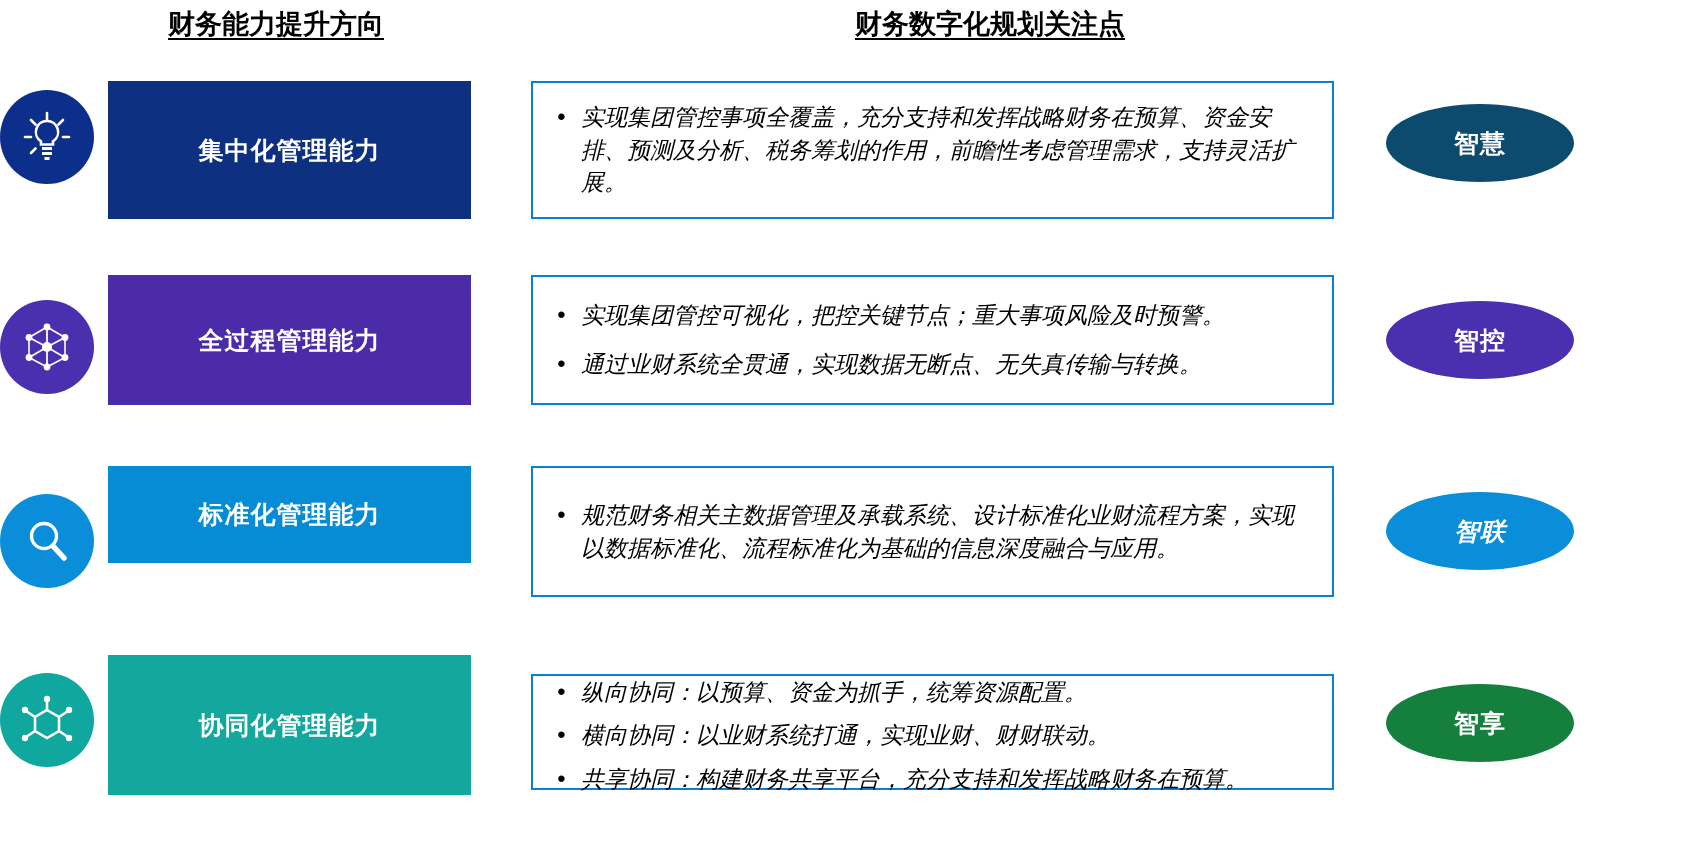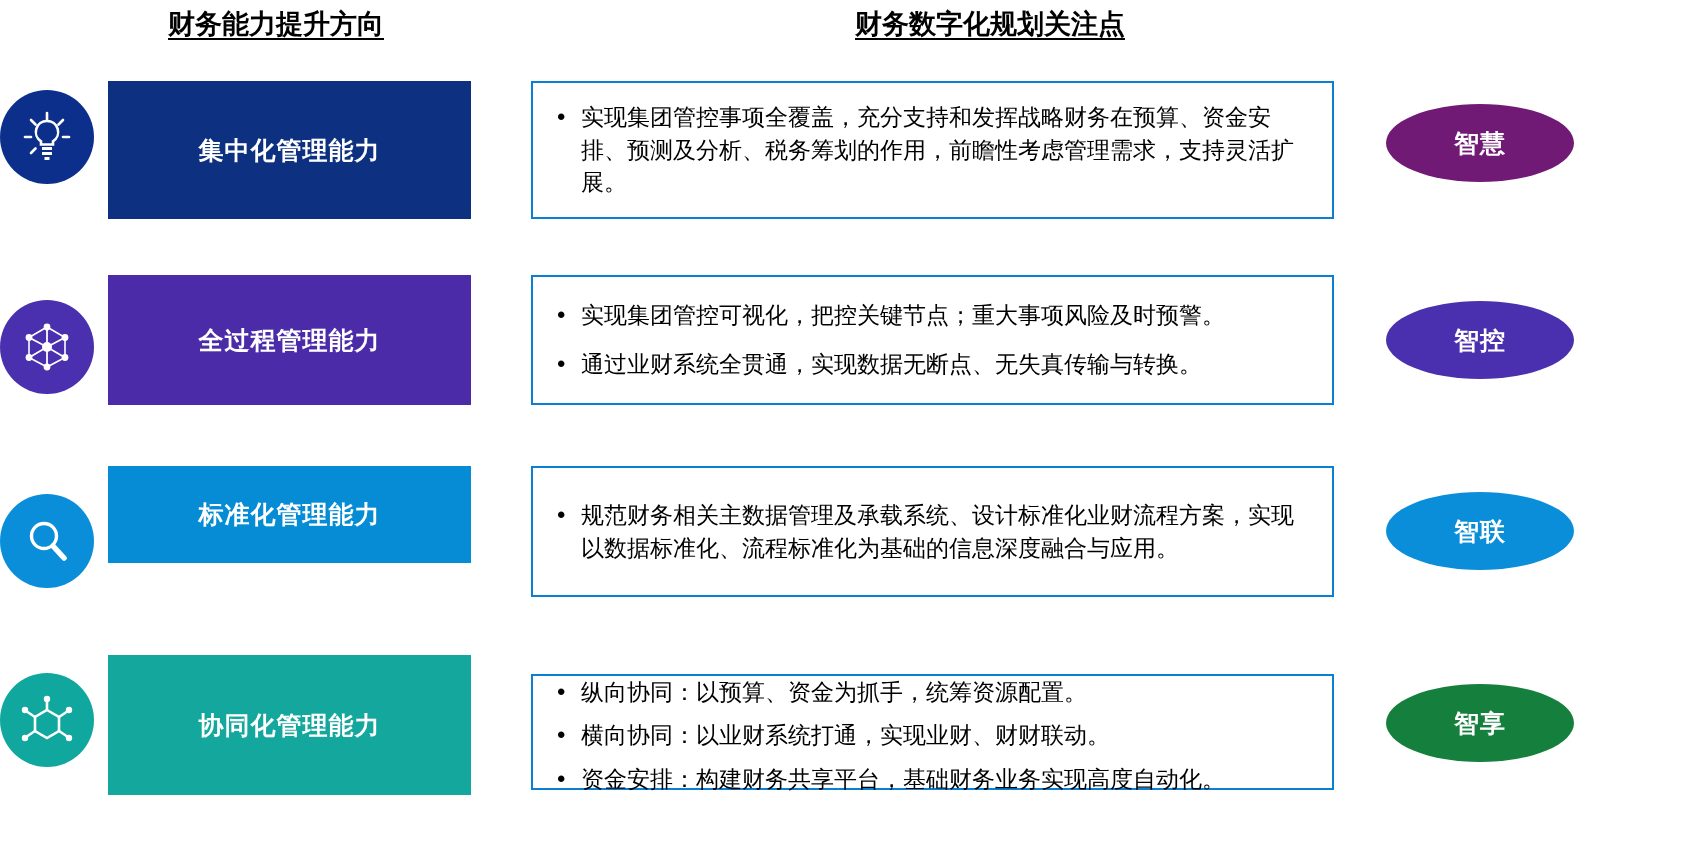--- a/index.html
+++ b/index.html
@@ -79,20 +79,21 @@
     padding: 14px 20px 14px 16px;
     display: flex;
     flex-direction: column;
     justify-content: center;
   }
   .detail-box ul {
     margin: 0;
     padding: 0;
     list-style: none;
     width: 100%;
+    font-style: italic;
   }
   .detail-box li {
     position: relative;
     padding-left: 32px;
     font-size: 23px;
     line-height: 1.42;
     color: #000000;
     margin-bottom: 2px;
   }
   .detail-box li:last-child { margin-bottom: 0; }
@@ -150,21 +151,21 @@
   <div class="cap-box" style="top:0px; height:138px; background:#0d3180;">
     <span>集中化管理能力</span>
   </div>
 
   <div class="detail-box" style="top:0px; height:138px;">
     <ul>
       <li>实现集团管控事项全覆盖，充分支持和发挥战略财务在预算、资金安排、预测及分析、税务筹划的作用，前瞻性考虑管理需求，支持灵活扩展。</li>
     </ul>
   </div>
 
-  <div class="pill" style="top:23px; background:#701a75;">
+  <div class="pill" style="top:23px; background:#0c4a6e;">
     <span>智慧</span>
   </div>
 </div>
 
 <div class="row" id="row-1">
   <div class="icon-wrap" style="left:0px; top:25px; background:#4a2fae;">
     <svg width="54" height="54" viewBox="0 0 54 54" aria-hidden="true">
       <g stroke="#ffffff" stroke-width="1.8" fill="none">
         <line x1="27" y1="27" x2="27" y2="8"></line>
         <line x1="27" y1="27" x2="44" y2="18"></line>
@@ -215,21 +216,21 @@
   <div class="cap-box" style="top:0px; height:97px; background:#068cd4;">
     <span>标准化管理能力</span>
   </div>
 
   <div class="detail-box" style="top:0px; height:131px;">
     <ul>
       <li>规范财务相关主数据管理及承载系统、设计标准化业财流程方案，实现以数据标准化、流程标准化为基础的信息深度融合与应用。</li>
     </ul>
   </div>
 
-  <div class="pill" style="top:26px; background:#0a8ed9;">
+  <div class="pill" style="top:26px; background:#0a8ed9;font-style:italic;">
     <span>智联</span>
   </div>
 </div>
 
 <div class="row" id="row-3">
   <div class="icon-wrap" style="left:0px; top:18px; background:#0fa79e;">
     <svg width="56" height="56" viewBox="0 0 56 56" aria-hidden="true">
       <polygon points="28,18 40,25 40,39 28,46 16,39 16,25" fill="none" stroke="#ffffff" stroke-width="2.6"></polygon>
       <g stroke="#ffffff" stroke-width="2.6" stroke-linecap="round" fill="none">
         <line x1="28" y1="18" x2="28" y2="8"></line>
@@ -249,20 +250,20 @@
   </div>
 
   <div class="cap-box" style="top:0px; height:140px; background:#13a79d;">
     <span>协同化管理能力</span>
   </div>
 
   <div class="detail-box tight" style="top:0px; height:116px; padding-top:20px; padding-bottom:12px;margin-top:19px;">
     <ul>
       <li style="margin-bottom:10px;">纵向协同：以预算、资金为抓手，统筹资源配置。</li>
       <li style="margin-bottom:10px;">横向协同：以业财系统打通，实现业财、财财联动。</li>
-      <li>资金安排：构建财务共享平台，基础财务业务实现高度自动化。</li>
+      <li>共享协同：构建财务共享平台，充分支持和发挥战略财务在预算。</li>
     </ul>
   </div>
 
   <div class="pill" style="top:29px; background:#15803d;">
     <span>智享</span>
   </div>
 </div>
 
 </body></html>

